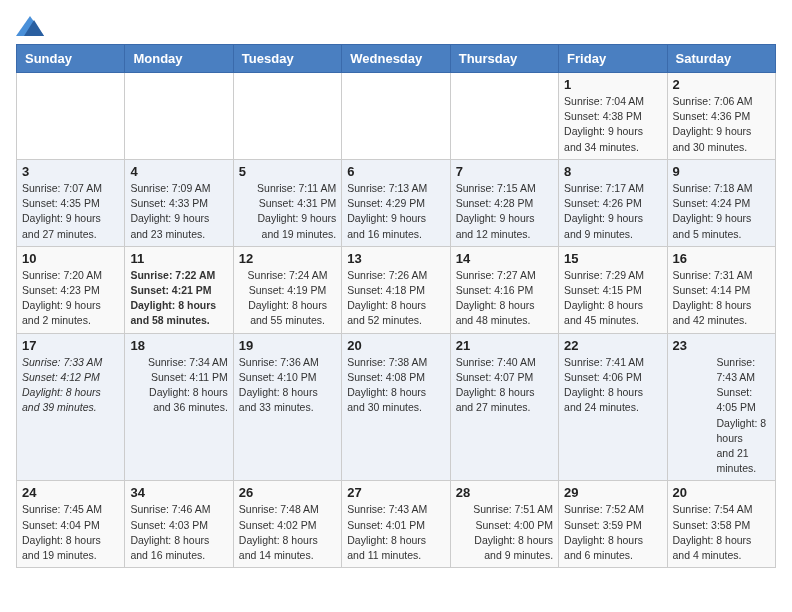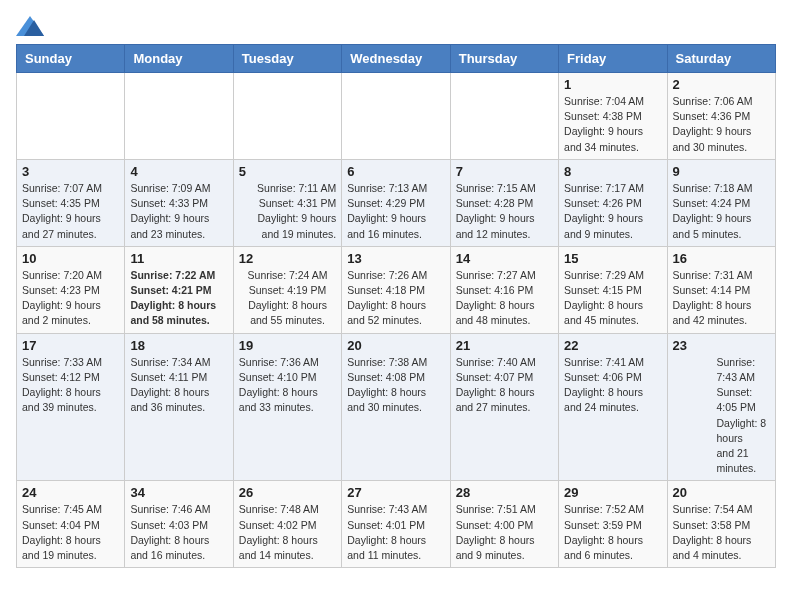--- a/index.html
+++ b/index.html
@@ -229,28 +229,28 @@
           <span class="day-number">16</span>
           <div class="day-info" style="white-space: pre-line;">Sunrise: 7:31 AM
 Sunset: 4:14 PM
 Daylight: 8 hours
 and 42 minutes.</div>
         </td>
       </tr>
       <tr>
         <td>
           <span class="day-number">17</span>
-          <div class="day-info" style="white-space: pre-line;">Sunrise: 7:33 AM
+          <div class="day-info" style="white-space: pre-line; font-style: italic;">Sunrise: 7:33 AM
 Sunset: 4:12 PM
 Daylight: 8 hours
 and 39 minutes.</div>
         </td>
         <td>
           <span class="day-number">18</span>
-          <div class="day-info" style="white-space: pre-line;">Sunrise: 7:34 AM
+          <div class="day-info" style="white-space: pre-line; text-align: right;">Sunrise: 7:34 AM
 Sunset: 4:11 PM
 Daylight: 8 hours
 and 36 minutes.</div>
         </td>
         <td>
           <span class="day-number">19</span>
           <div class="day-info" style="white-space: pre-line;">Sunrise: 7:36 AM
 Sunset: 4:10 PM
 Daylight: 8 hours
 and 33 minutes.</div>
@@ -308,21 +308,21 @@
         </td>
         <td>
           <span class="day-number">27</span>
           <div class="day-info" style="white-space: pre-line;">Sunrise: 7:43 AM
 Sunset: 4:01 PM
 Daylight: 8 hours
 and 11 minutes.</div>
         </td>
         <td>
           <span class="day-number">28</span>
-          <div class="day-info" style="white-space: pre-line;">Sunrise: 7:51 AM
+          <div class="day-info" style="white-space: pre-line; text-align: right;">Sunrise: 7:51 AM
 Sunset: 4:00 PM
 Daylight: 8 hours
 and 9 minutes.</div>
         </td>
         <td>
           <span class="day-number">29</span>
           <div class="day-info" style="white-space: pre-line;">Sunrise: 7:52 AM
 Sunset: 3:59 PM
 Daylight: 8 hours
 and 6 minutes.</div>

